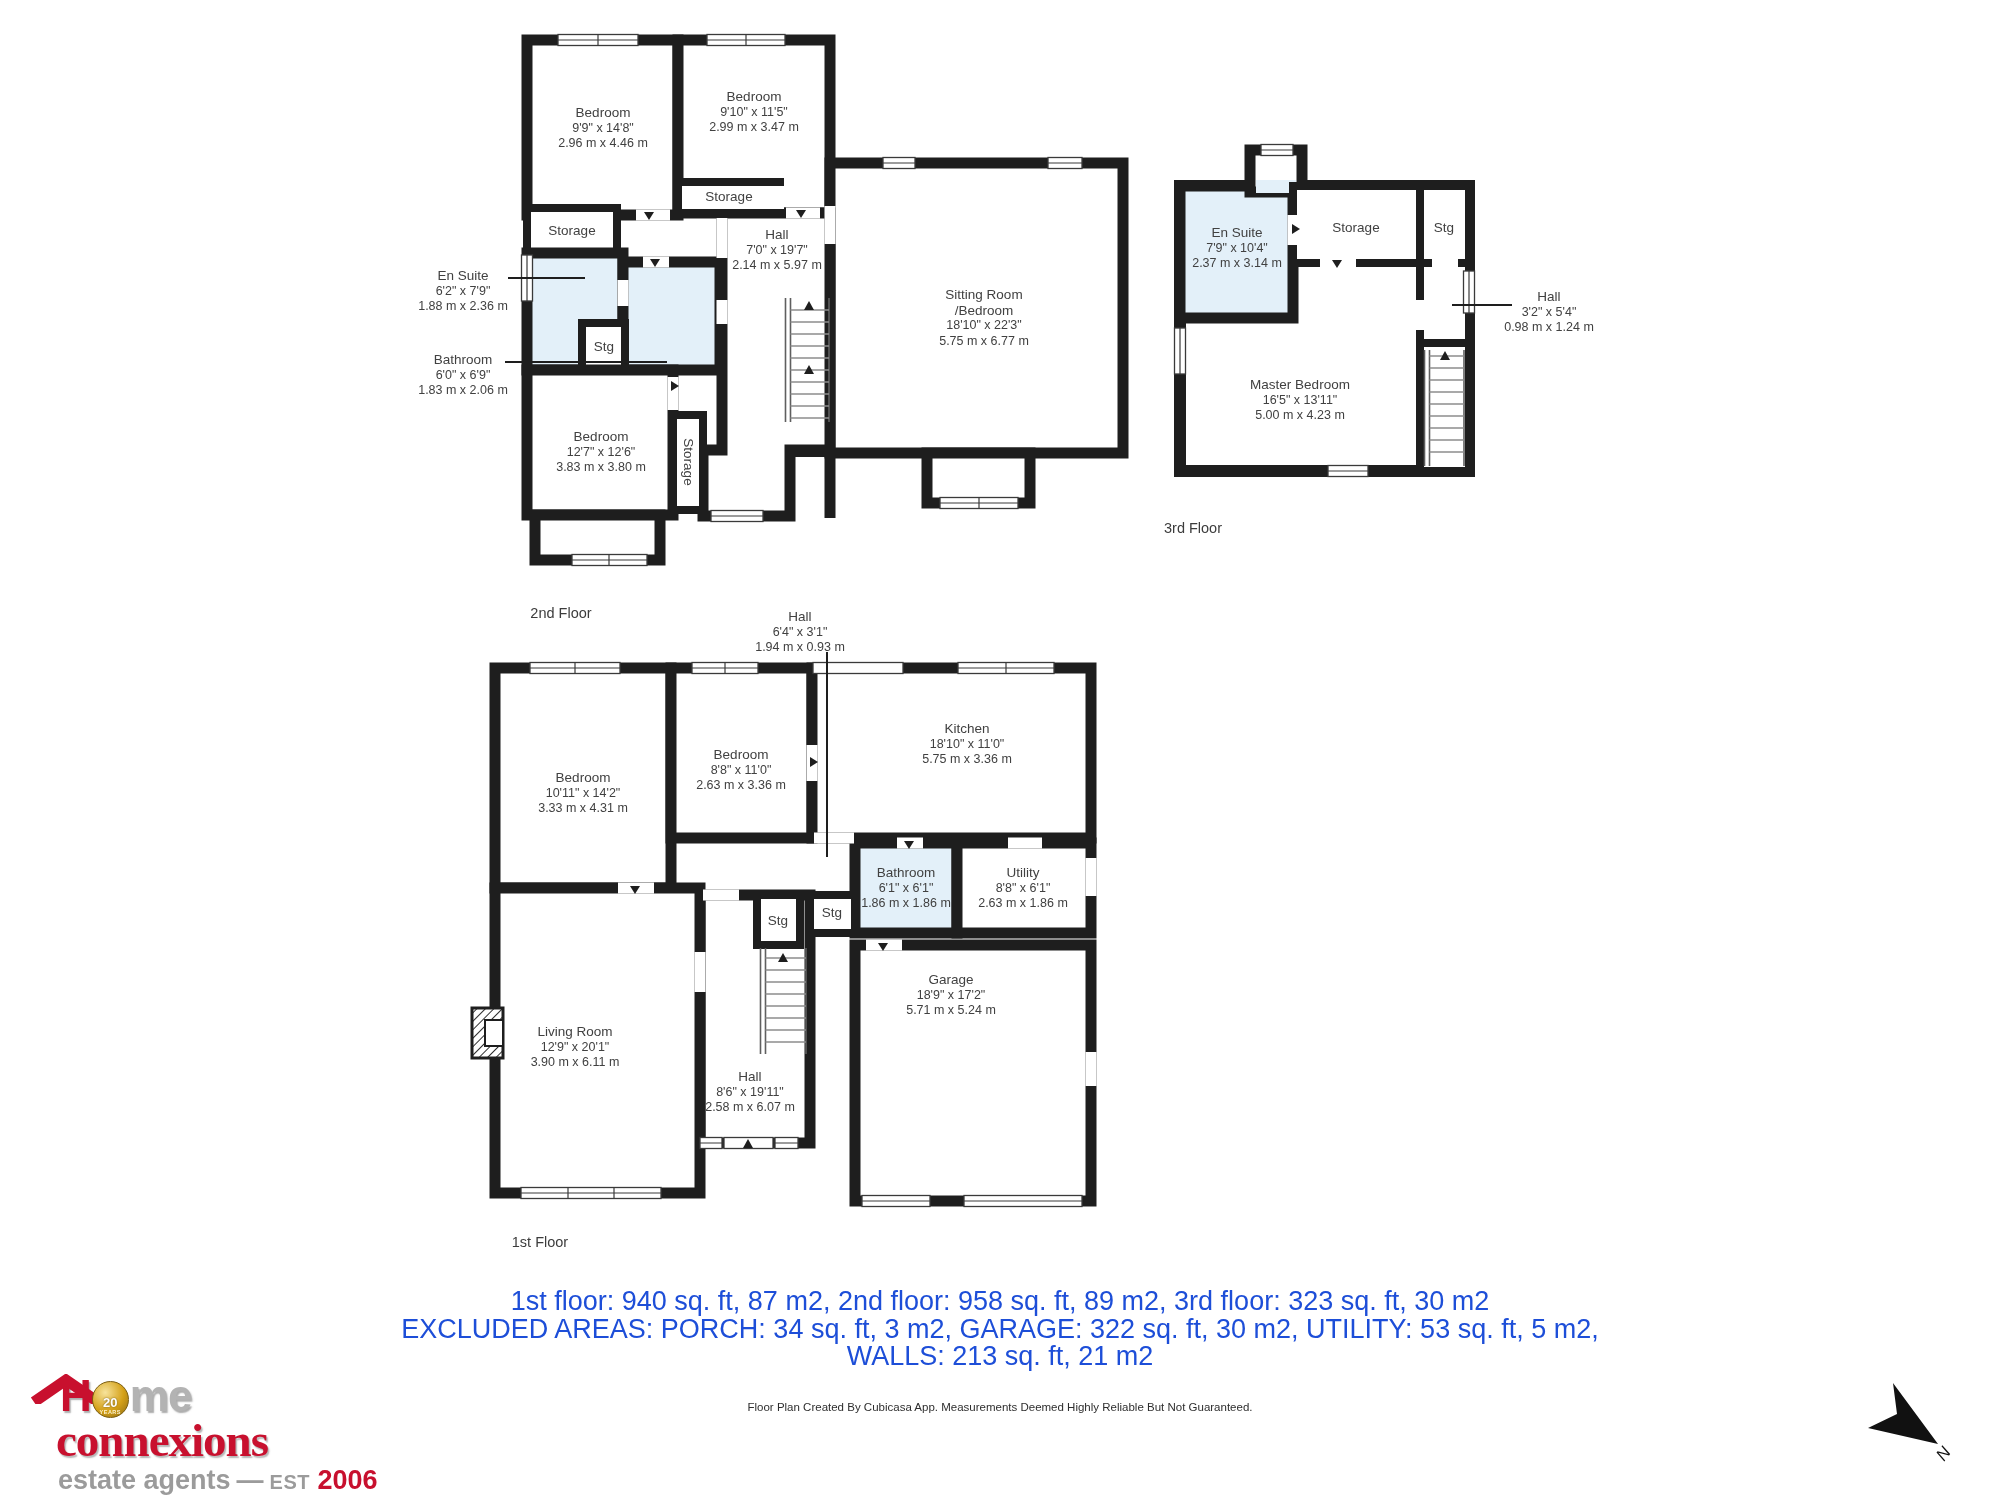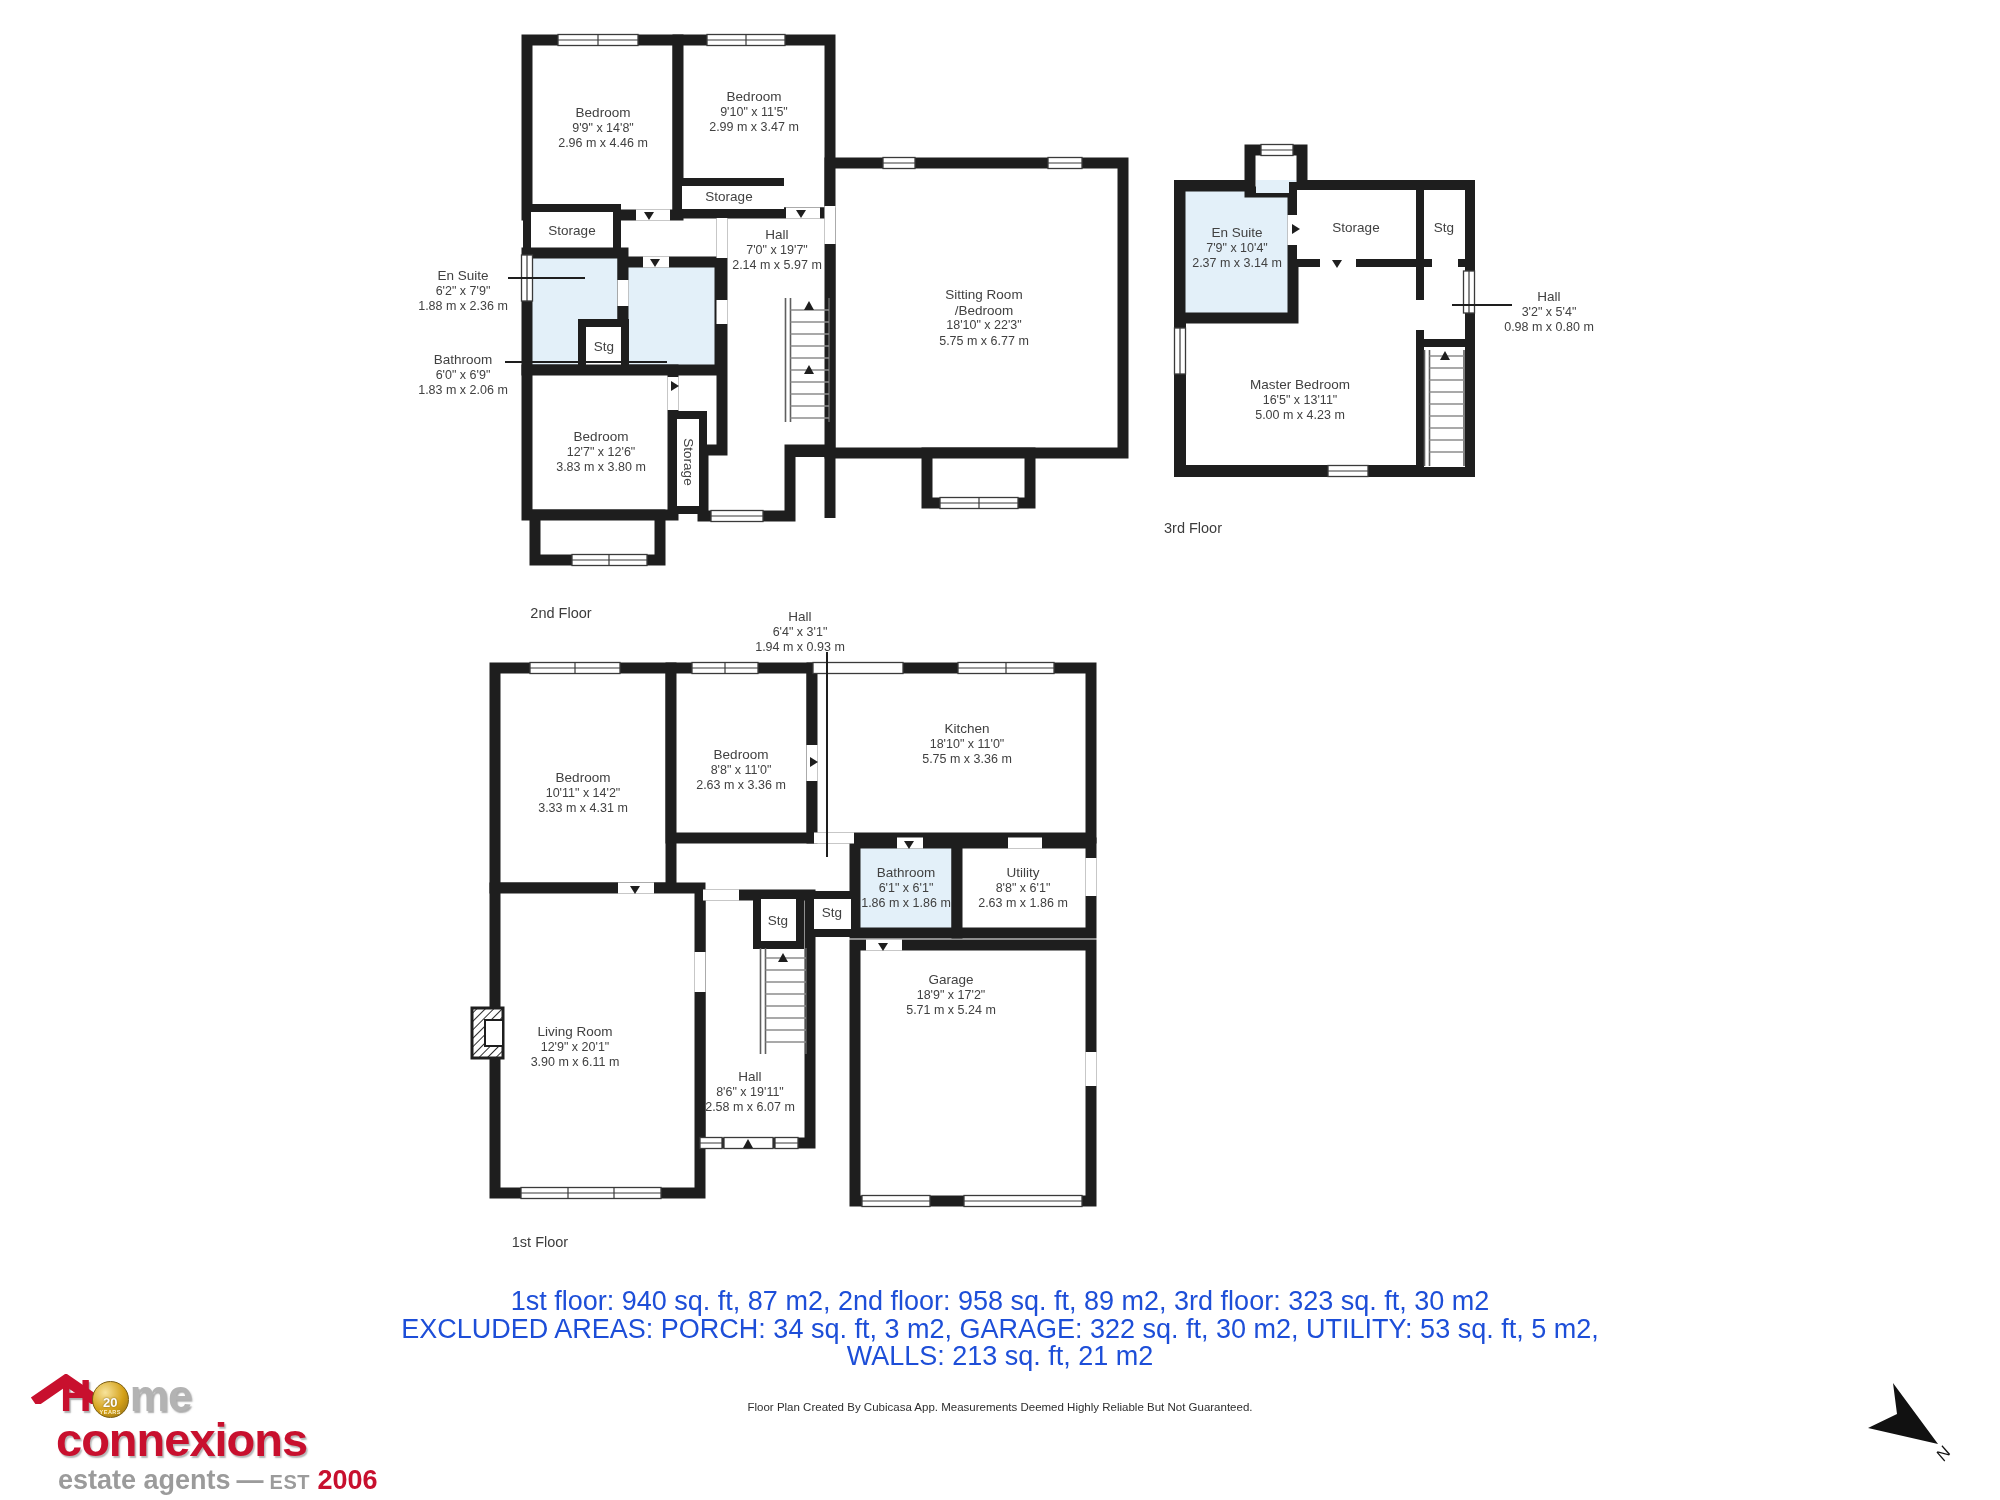--- a/index.html
+++ b/index.html
@@ -33,21 +33,21 @@
   .logo-home{margin-left:32px;font-size:44px;font-weight:bold;letter-spacing:-1px;line-height:40px;}
   .logo-home .h{color:#c8102e;text-shadow:1.5px 1.5px 1.5px rgba(70,70,70,.45);}
   .logo-home .me{color:#b3b3b3;text-shadow:1.5px 1.5px 1.5px rgba(90,90,90,.5);}
   .coin{display:inline-block;width:35px;height:35px;border-radius:50%;vertical-align:baseline;
         background:radial-gradient(circle at 35% 30%,#f7e39b,#d4a017 55%,#8a6914);
         border:1px solid #7a5c10;position:relative;top:3px;margin:0 1px;}
   .coin .c20{display:block;font-size:13px;font-weight:bold;color:#fff;text-align:center;margin-top:14px;
         letter-spacing:0;text-shadow:0 0 2px #6d5208;line-height:13px;}
   .coin .cyr{display:block;font-size:5.5px;color:#fdf3cf;text-align:center;letter-spacing:.5px;line-height:6px;}
   .logo-connexions{margin-left:28px;margin-top:2px;font-size:47px;font-weight:bold;color:#c8102e;
-        line-height:44px;letter-spacing:-1px;text-shadow:1.5px 1.5px 1.5px rgba(70,70,70,.4);}
+        line-height:44px;letter-spacing:-1px;text-shadow:1.5px 1.5px 1.5px rgba(70,70,70,.4);font-family:Liberation Serif, serif;}
   .logo-tagline{margin-left:30px;margin-top:4px;font-size:27px;font-weight:600;color:#9b9b9b;line-height:28px;}
   .logo-tagline .dash{margin:0 6px;font-weight:bold;}
   .logo-tagline .est{font-size:20px;font-weight:bold;letter-spacing:.5px;}
   .logo-tagline .year{font-size:27px;font-weight:bold;color:#c8102e;}
 </style>
 </head>
 <body>
 
 <div id="canvas">
 
@@ -273,21 +273,21 @@
 </div>
 <div class="rlabel" style="left:1356px;top:228px">
   <div class="rname">Storage</div>
 </div>
 <div class="rlabel" style="left:1444px;top:228px">
   <div class="rname">Stg</div>
 </div>
 <div class="rlabel" style="left:1549px;top:312px">
   <div class="rname">Hall</div>
   <div class="rdim">3'2" x 5'4"</div>
-  <div class="rdim">0.98 m x 0.80 m</div>
+  <div class="rdim">0.98 m x 1.24 m</div>
 </div>
 <div class="rlabel" style="left:1300px;top:400px">
   <div class="rname">Master Bedroom</div>
   <div class="rdim">16'5" x 13'11"</div>
   <div class="rdim">5.00 m x 4.23 m</div>
 </div>
 <div class="floor-tag" style="left:1193px;top:528px">3rd Floor</div>
 
 <div class="rlabel" style="left:800px;top:632px">
   <div class="rname">Hall</div>

